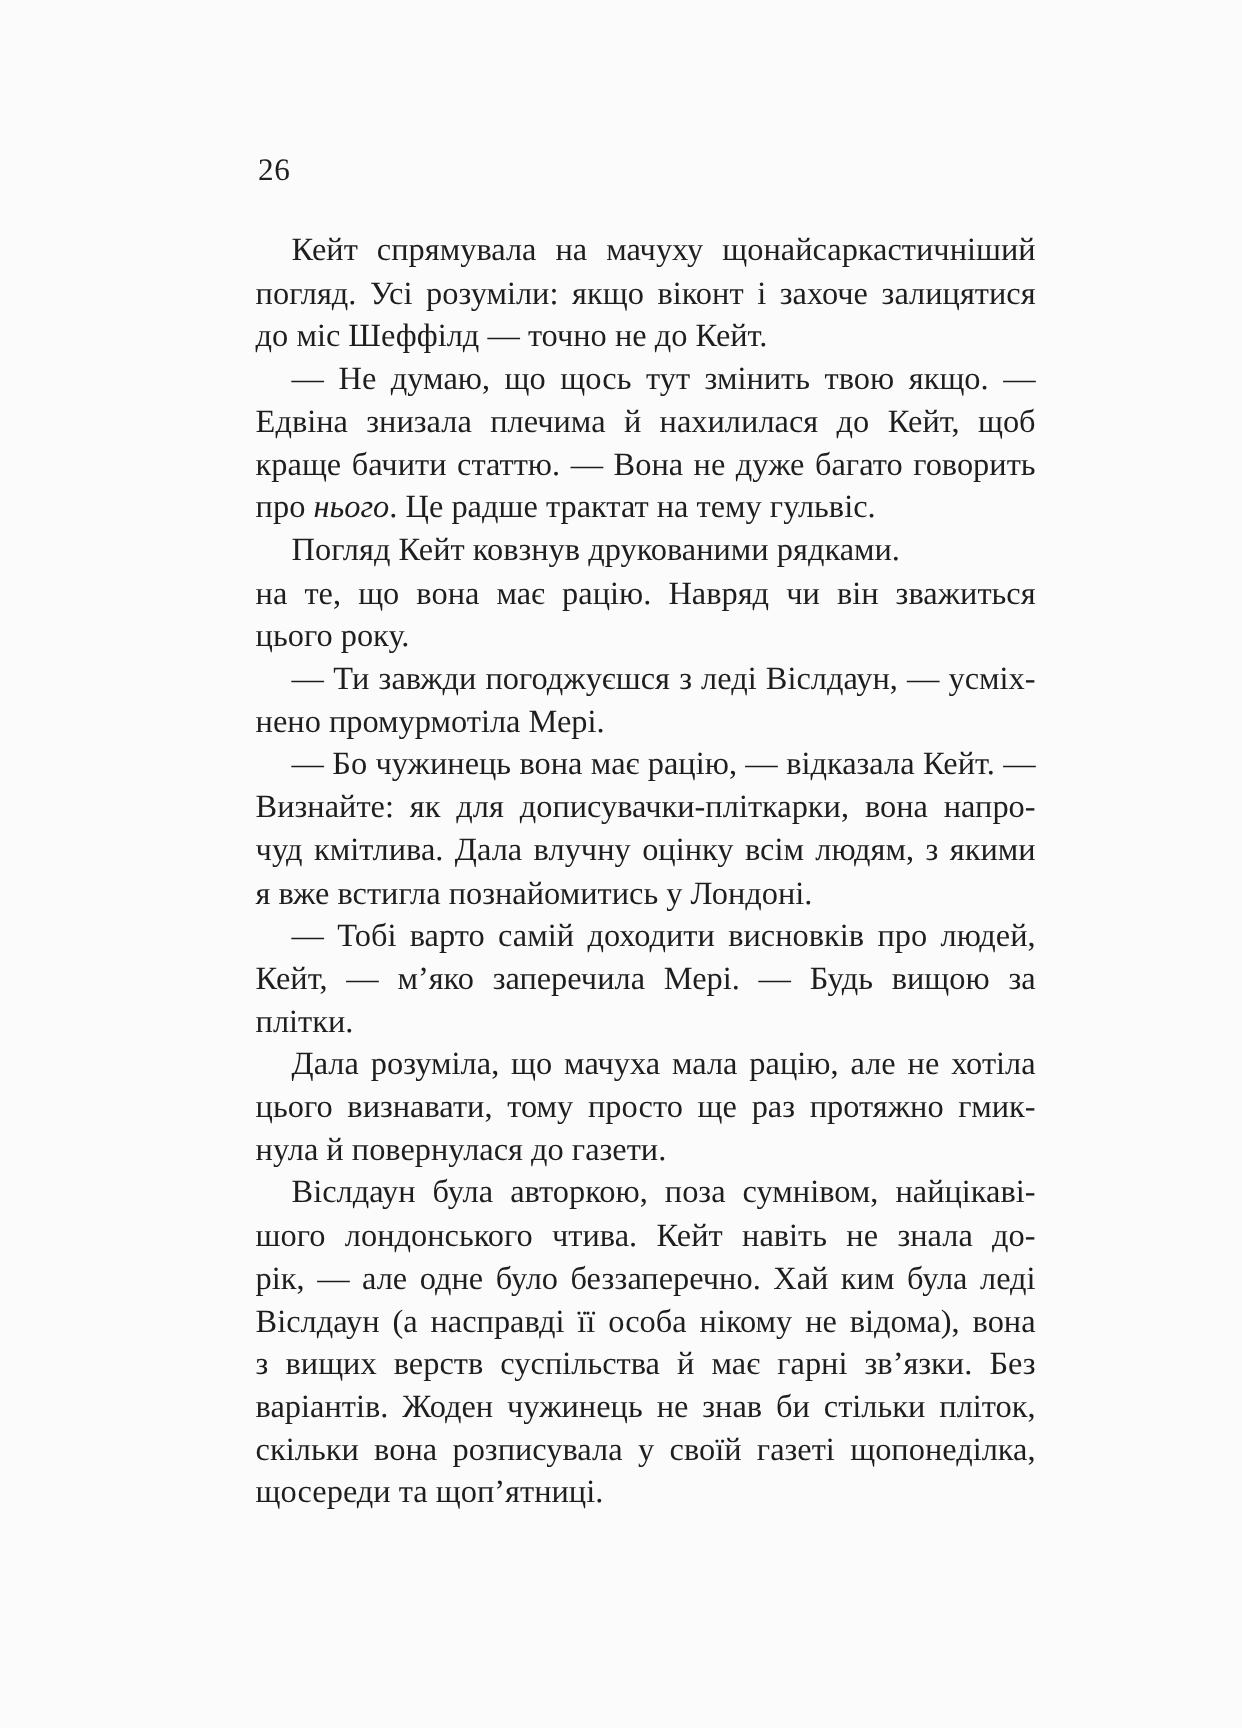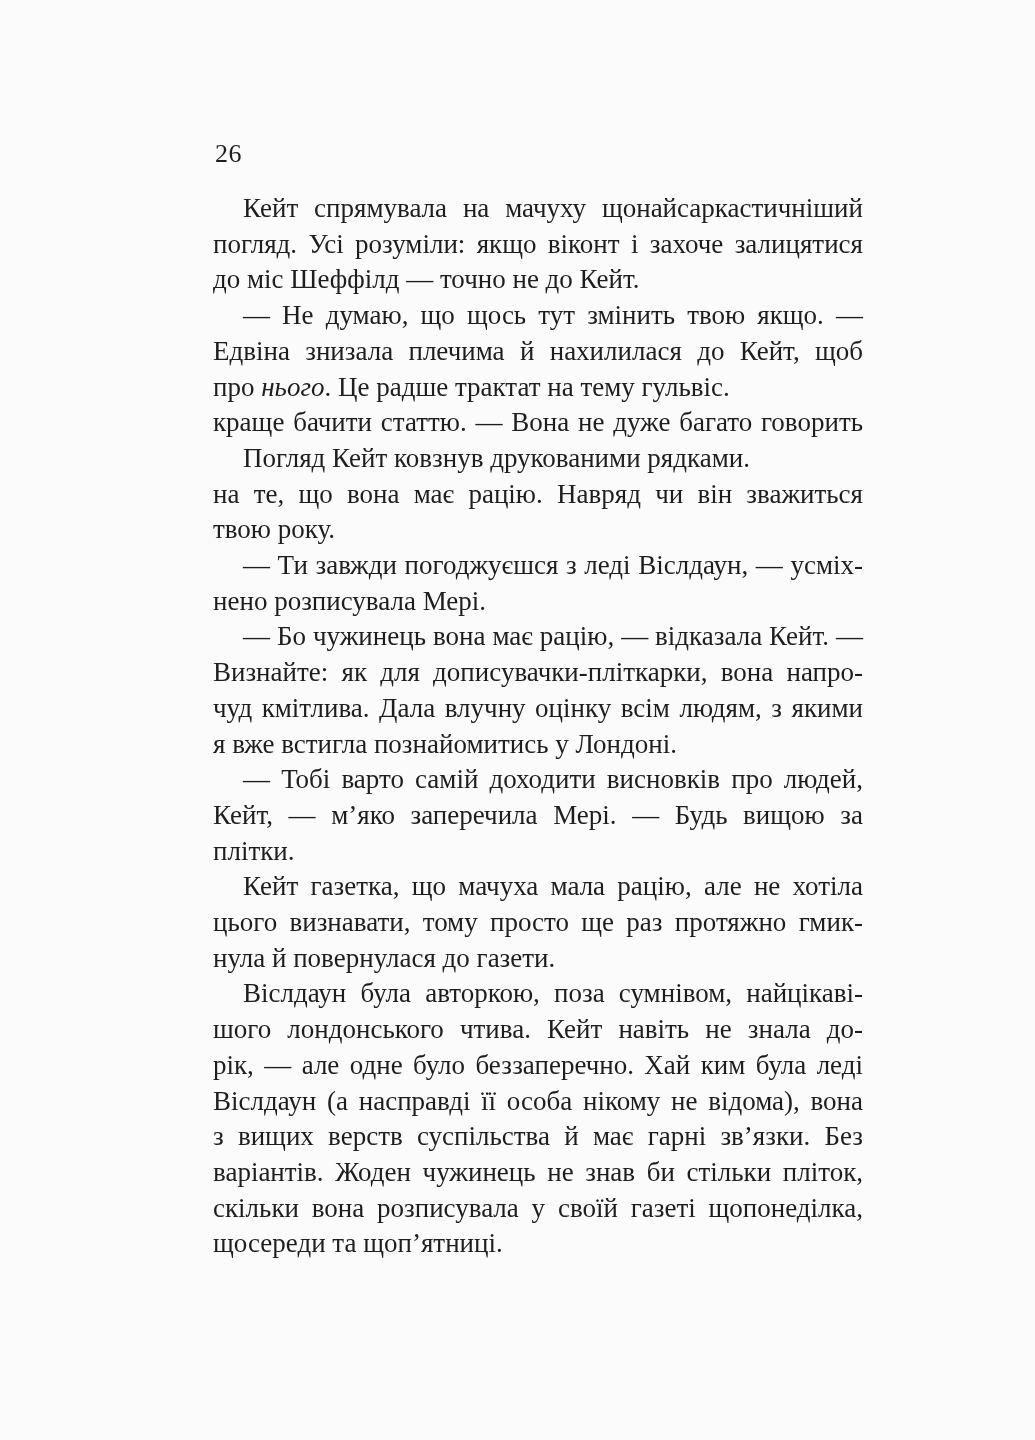--- a/index.html
+++ b/index.html
@@ -19,21 +19,20 @@
     font-family: "Liberation Serif", "DejaVu Serif", serif;
     color: #1e1e1e;
   }
   .page-number {
     position: absolute;
     left: 215px;
     top: 127px;
     font-size: 26px;
     line-height: 30px;
     letter-spacing: 0.5px;
-    margin-top: 12px;
   }
   .text-block {
     position: absolute;
     left: 213px;
     top: 191px;
     width: 650px;
     font-size: 27px;
     line-height: 35.7px;
   }
   .paragraph {
@@ -62,46 +61,46 @@
   <div class="page-number">26</div>
   <div class="text-block">
       <div class="paragraph">
         <div class="line first">Кейт спрямувала на мачуху щонайсаркастичніший</div>
         <div class="line">погляд. Усі розуміли: якщо віконт і захоче залицятися</div>
         <div class="line last">до міс Шеффілд — точно не до Кейт.</div>
       </div>
       <div class="paragraph">
         <div class="line first">— Не думаю, що щось тут змінить твою якщо. —</div>
         <div class="line">Едвіна знизала плечима й нахилилася до Кейт, щоб</div>
+        <div class="line">краще бачити статтю. — Вона не дуже багато говорить</div>
         <div class="line last">про <i>нього</i>. Це радше трактат на тему гульвіс.</div>
-        <div class="line">краще бачити статтю. — Вона не дуже багато говорить</div>
       </div>
       <div class="paragraph">
         <div class="line first last">Погляд Кейт ковзнув друкованими рядками.</div>
       </div>
       <div class="paragraph">
         <div class="line">на те, що вона має рацію. Навряд чи він зважиться</div>
-        <div class="line last">твою року.</div>
+        <div class="line last">цього року.</div>
       </div>
       <div class="paragraph">
         <div class="line first">— Ти завжди погоджуєшся з леді Віслдаун, — усміх-</div>
-        <div class="line last">нено розписувала Мері.</div>
+        <div class="line last">нено промурмотіла Мері.</div>
       </div>
       <div class="paragraph">
         <div class="line first">— Бо чужинець вона має рацію, — відказала Кейт. —</div>
         <div class="line">Визнайте: як для дописувачки-пліткарки, вона напро-</div>
         <div class="line">чуд кмітлива. Дала влучну оцінку всім людям, з якими</div>
         <div class="line last">я вже встигла познайомитись у Лондоні.</div>
       </div>
       <div class="paragraph">
         <div class="line first">— Тобі варто самій доходити висновків про людей,</div>
         <div class="line last">Кейт, — м’яко заперечила Мері. — Будь вищою за плітки.</div>
       </div>
       <div class="paragraph">
-        <div class="line first">Кейт газетка, що мачуха мала рацію, але не хотіла</div>
+        <div class="line first">Дала розуміла, що мачуха мала рацію, але не хотіла</div>
         <div class="line">цього визнавати, тому просто ще раз протяжно гмик-</div>
         <div class="line last">нула й повернулася до газети.</div>
       </div>
       <div class="paragraph">
         <div class="line first">Віслдаун була авторкою, поза сумнівом, найцікаві-</div>
         <div class="line">шого лондонського чтива. Кейт навіть не знала до-</div>
         <div class="line">рік, — але одне було беззаперечно. Хай ким була леді</div>
         <div class="line">Віслдаун (а насправді її особа нікому не відома), вона</div>
         <div class="line">з вищих верств суспільства й має гарні зв’язки. Без</div>
         <div class="line">варіантів. Жоден чужинець не знав би стільки пліток,</div>

